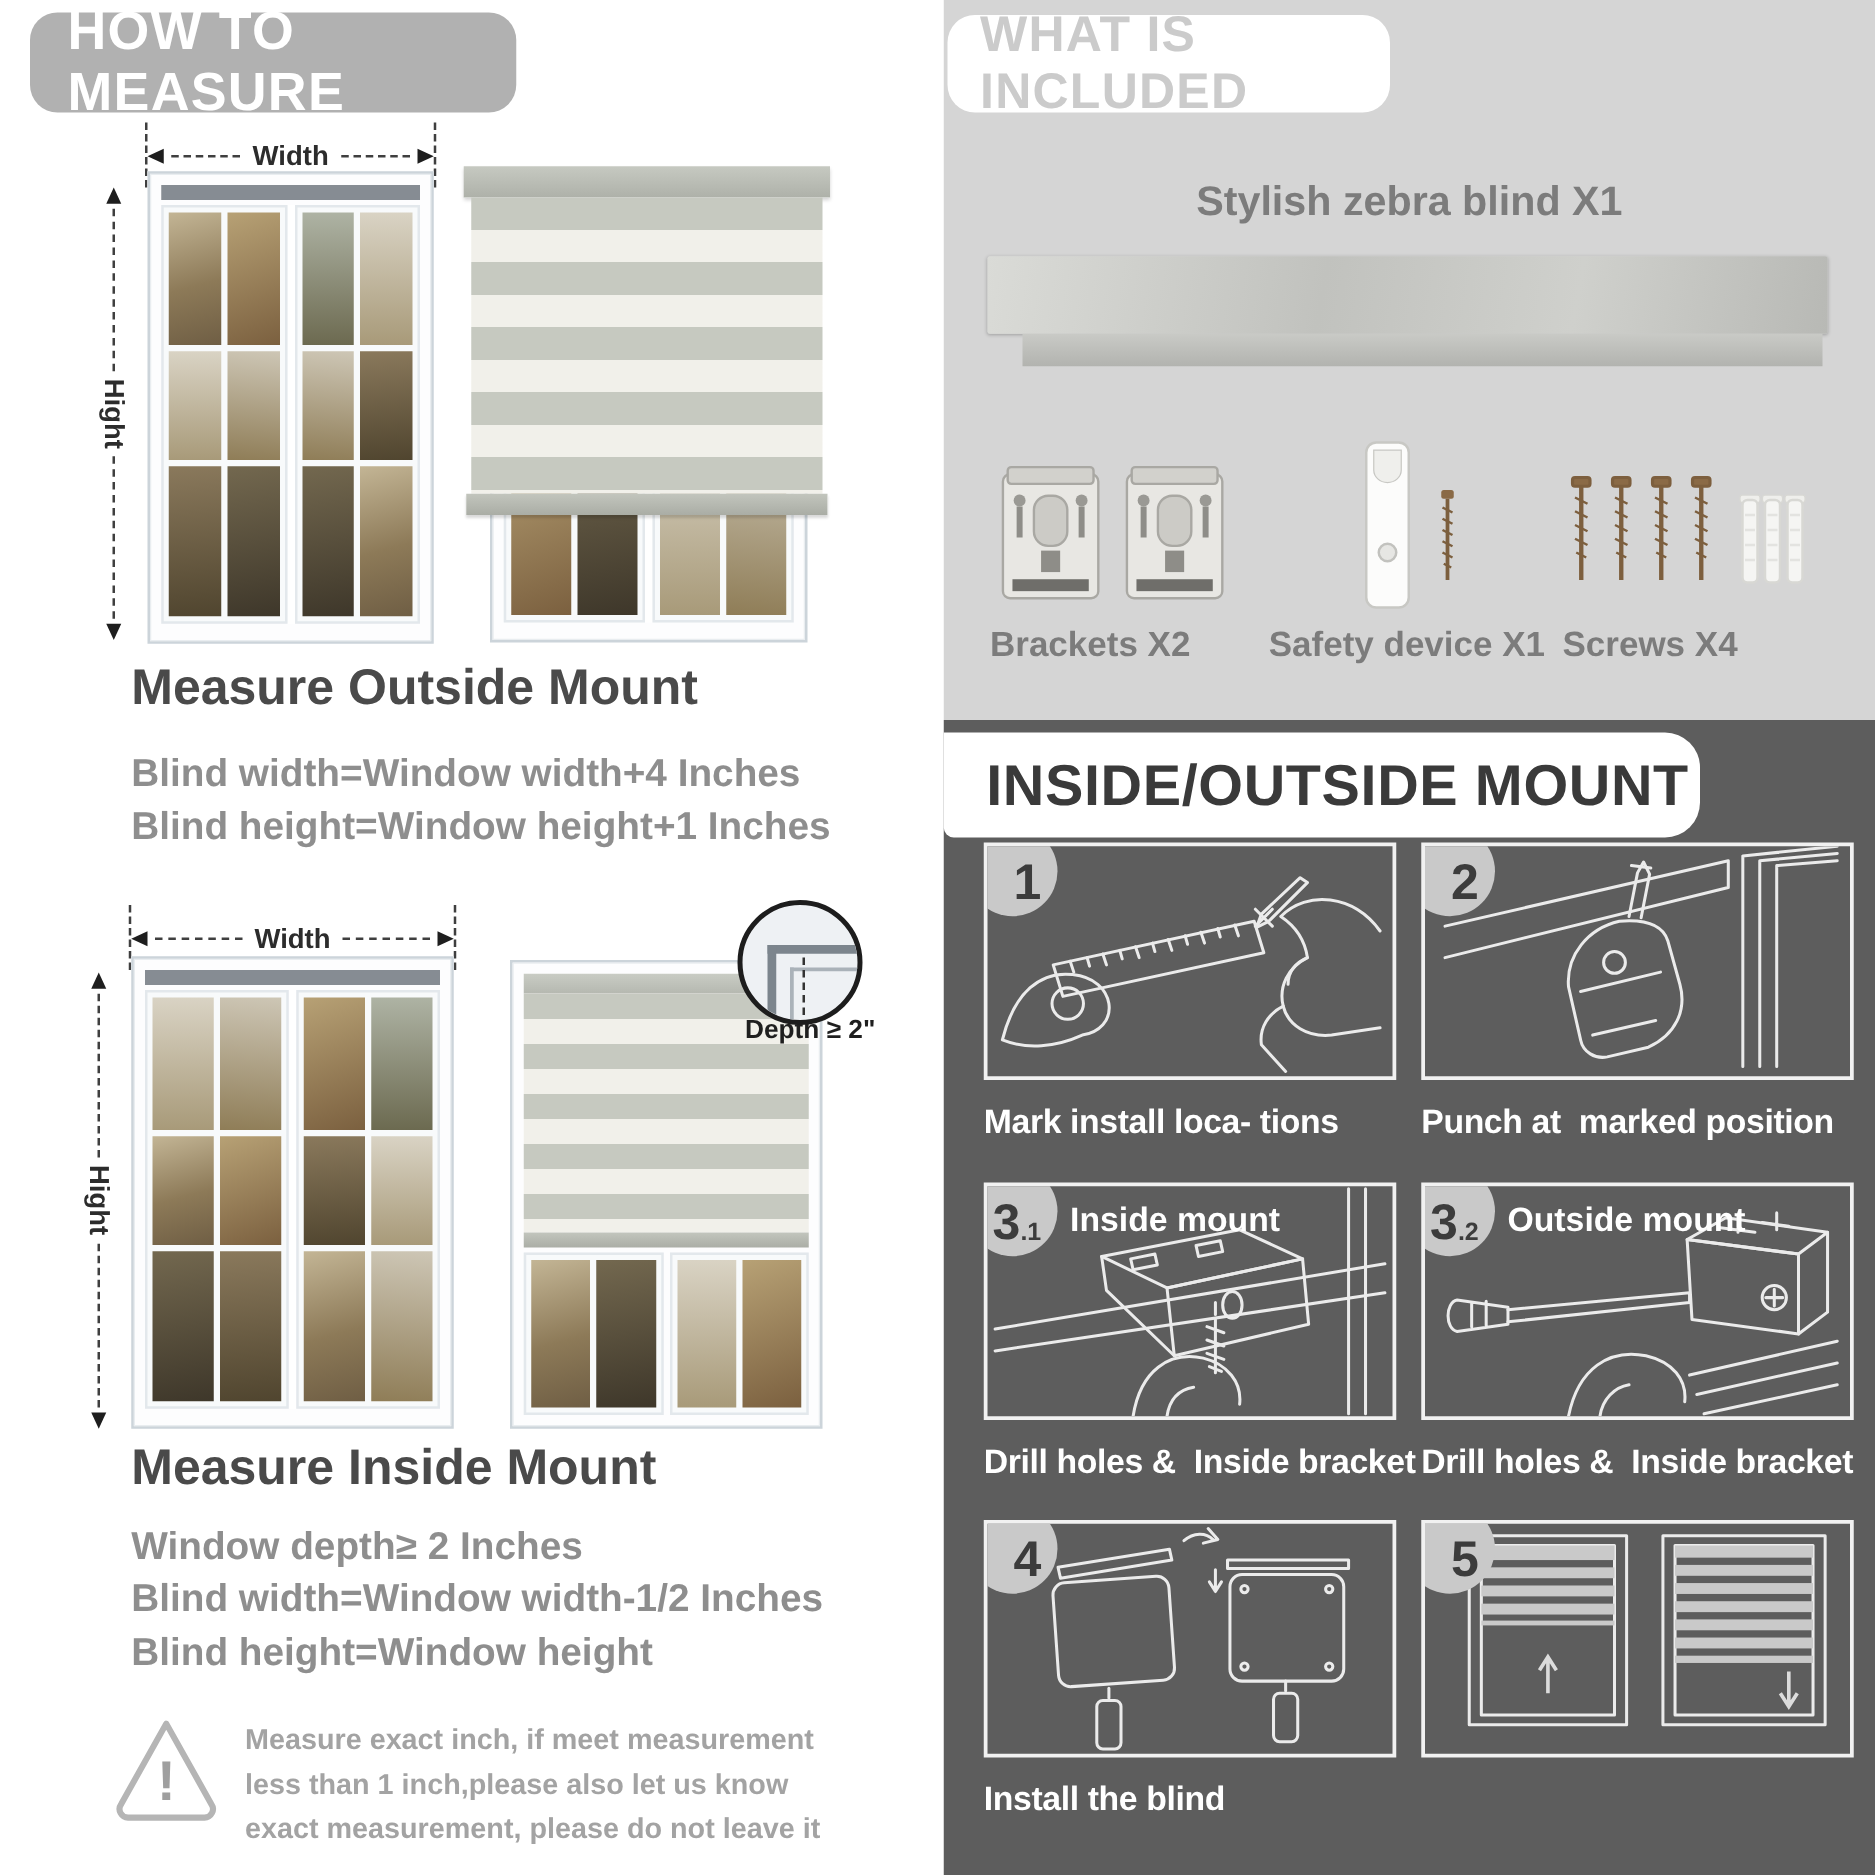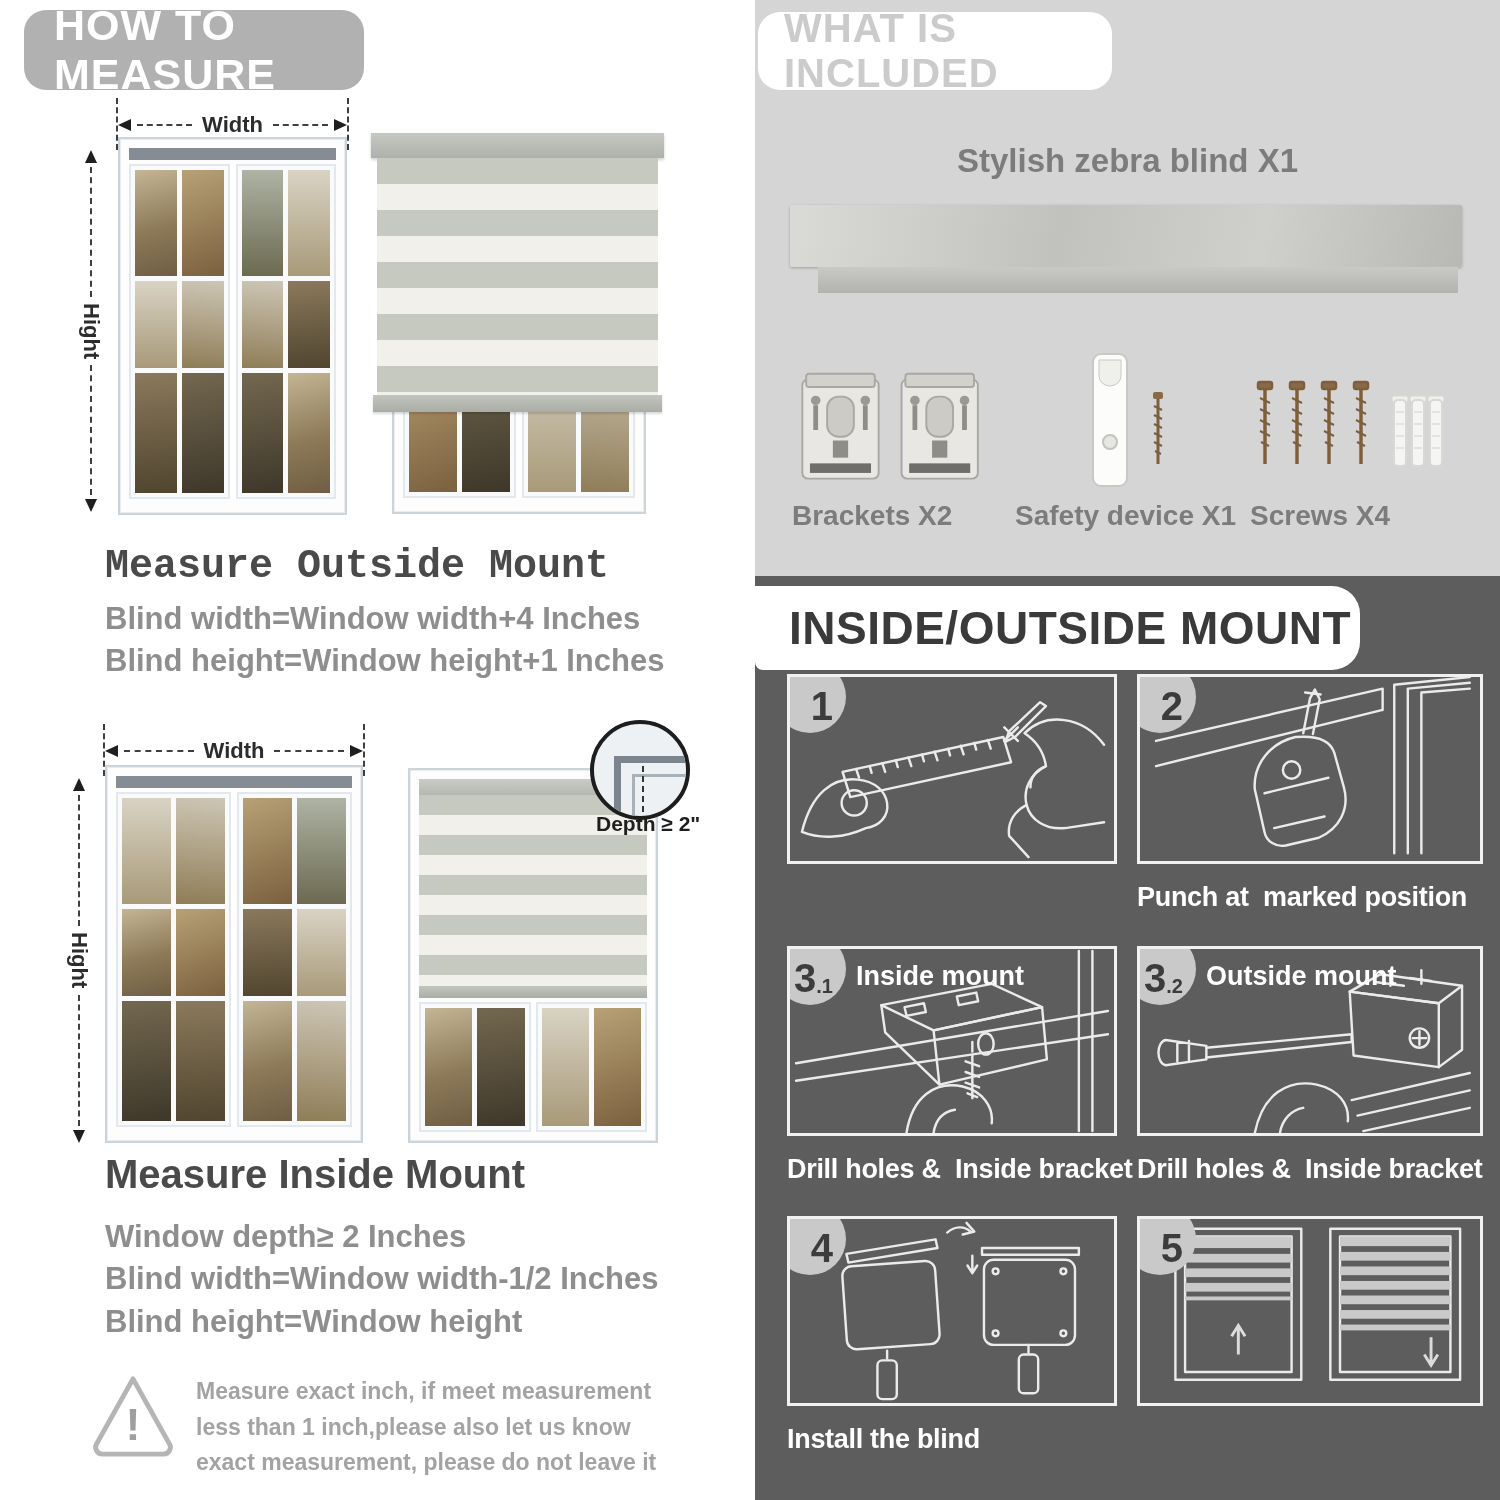--- a/index.html
+++ b/index.html
@@ -2,21 +2,21 @@
 <html><head>
 <meta charset="utf-8">
 <style>
   html,body{margin:0;padding:0;background:#fff;}
   body{width:1500px;height:1500px;position:relative;font-family:"Liberation Sans",sans-serif;overflow:hidden;}
   .abs{position:absolute;}
   
   .bg-light{left:755px;top:0;width:745px;height:576px;background:#d5d5d5;}
   .bg-dark{left:755px;top:576px;width:745px;height:924px;background:#5d5d5d;}
   
-  .howto-header{left:24px;top:10px;width:340px;height:80px;background:#b1b1b1;border-radius:22px;
+  .howto-header{left:24px;top:10px;width:389px;height:80px;background:#b1b1b1;border-radius:22px;
     display:flex;align-items:center;padding-left:30px;box-sizing:border-box;
     color:#fff;font-size:43px;font-weight:bold;letter-spacing:1px;}
   .sec-heading{left:105px;color:#4a4a4a;font-size:40px;font-weight:bold;}
   .sec-line{left:105px;color:#8e8e8e;font-size:31px;font-weight:bold;margin-top:16px;}
   
   .wruler{display:flex;align-items:center;color:#2c2c2c;font-weight:bold;font-size:22px;}
   .wruler .seg{flex:1;height:0;border-top:2px dashed #3f3f3f;margin:0 6px;}
   .wruler .lbl{margin:0 4px;}
   .tri-l{width:0;height:0;border-top:6px solid transparent;border-bottom:6px solid transparent;border-right:13px solid #1e1e1e;}
   .tri-r{width:0;height:0;border-top:6px solid transparent;border-bottom:6px solid transparent;border-left:13px solid #1e1e1e;}
@@ -162,21 +162,21 @@
           <div class="pane v5"></div>
       </div>
     </div>
   </div>
   <div class="abs blind1">
     <div class="rail-top"></div>
     <div class="body"></div>
     <div class="rail-bot"></div>
   </div>
 
-  <div class="abs sec-heading" style="top:544px;font-family:Liberation Mono, monospace;">Measure Outside Mount</div>
+  <div class="abs sec-heading" style="top:528px;">Measure Outside Mount</div>
   <div class="abs sec-line" style="top:585px;">Blind width=Window width+4 Inches</div>
   <div class="abs sec-line" style="top:627px;">Blind height=Window height+1 Inches</div>
 
   <div class="abs wruler" style="left:105px;top:738px;width:258px;">
     <span class="endv l"></span>
     <span class="tri-l"></span>
     <span class="seg"></span>
     <span class="lbl">Width</span>
     <span class="seg"></span>
     <span class="tri-r"></span>
@@ -364,20 +364,21 @@
           <path d="M66 95 l3 9 M80 92 l2 7 M93 89 l3 9 M107 86 l2 7 M120 83 l3 9 M134 80 l2 7 M147 77 l3 9 M161 74 l2 7 M174 71 l3 9 M188 68 l2 7 M202 65 l3 9"></path>
           <path d="M262 30 L230 62 l-10 5 4 -11 32 -30 6 4 z"></path>
           <path d="M219 52 l14 14 M233 52 l-14 14"></path>
           <path d="M10 160 C20 120 42 103 68 106 C86 108 96 118 98 130 C100 144 90 154 76 156 C54 166 30 168 10 160 Z"></path>
           <circle cx="64" cy="130" r="13"></circle>
           <path d="M322 70 C300 40 262 36 240 58 C252 66 260 78 262 92 C246 100 238 116 242 132 C246 148 262 158 282 156 L322 150"></path>
           <path d="M242 132 C230 138 222 150 224 164 L244 186 M262 92 C252 96 246 104 246 114"></path>
         </g>
       </svg>
     </div>
+    <div class="caption">Mark install loca- tions</div>
   </div>
 
   <div class="step" style="left:1137px;top:674px;width:346px;">
     <div class="frame">
       <div class="badge">
         <span class="num">2</span>
         <span class="sub"></span>
       </div>
       <span class="step-title"></span>
       <svg viewBox="0 0 330 190">

